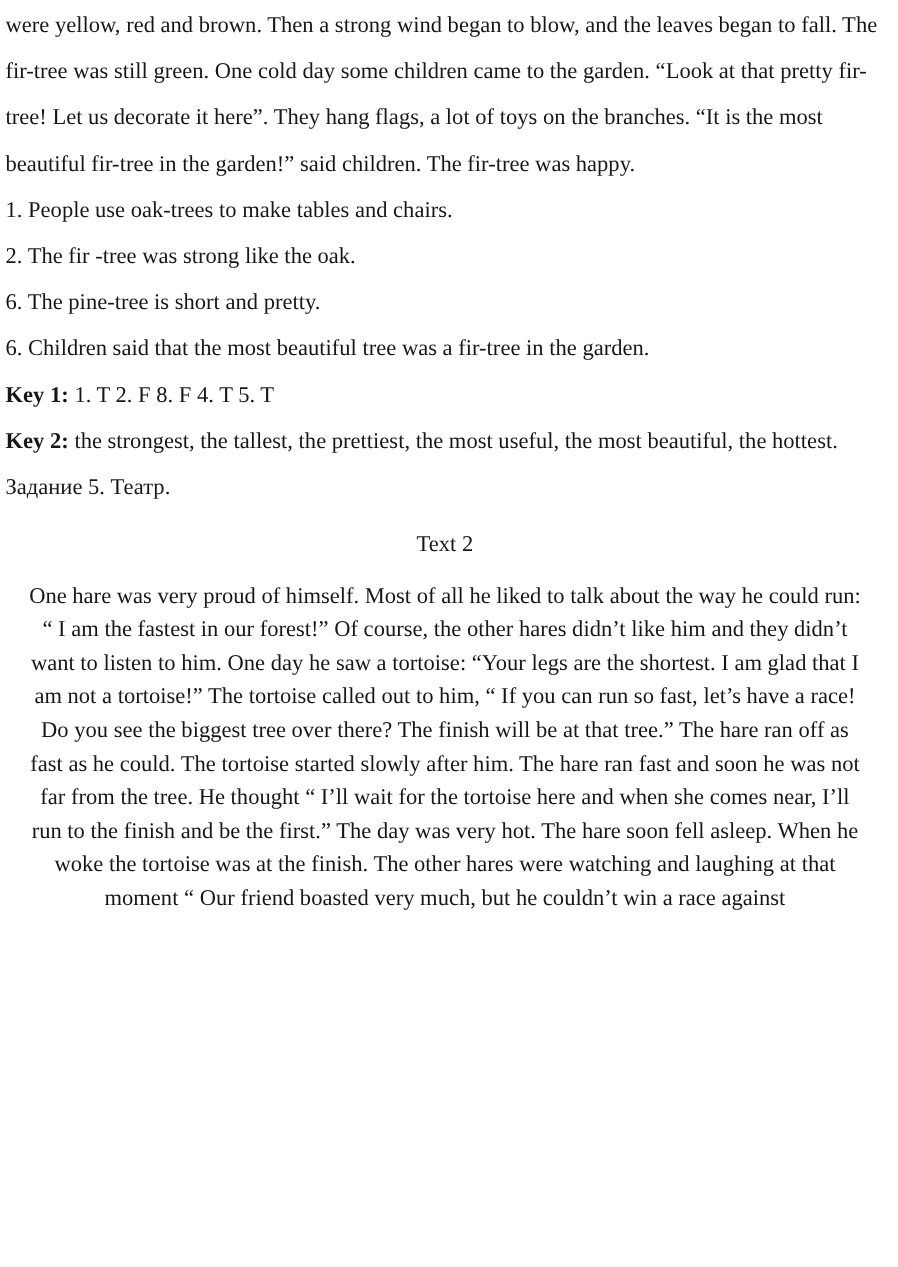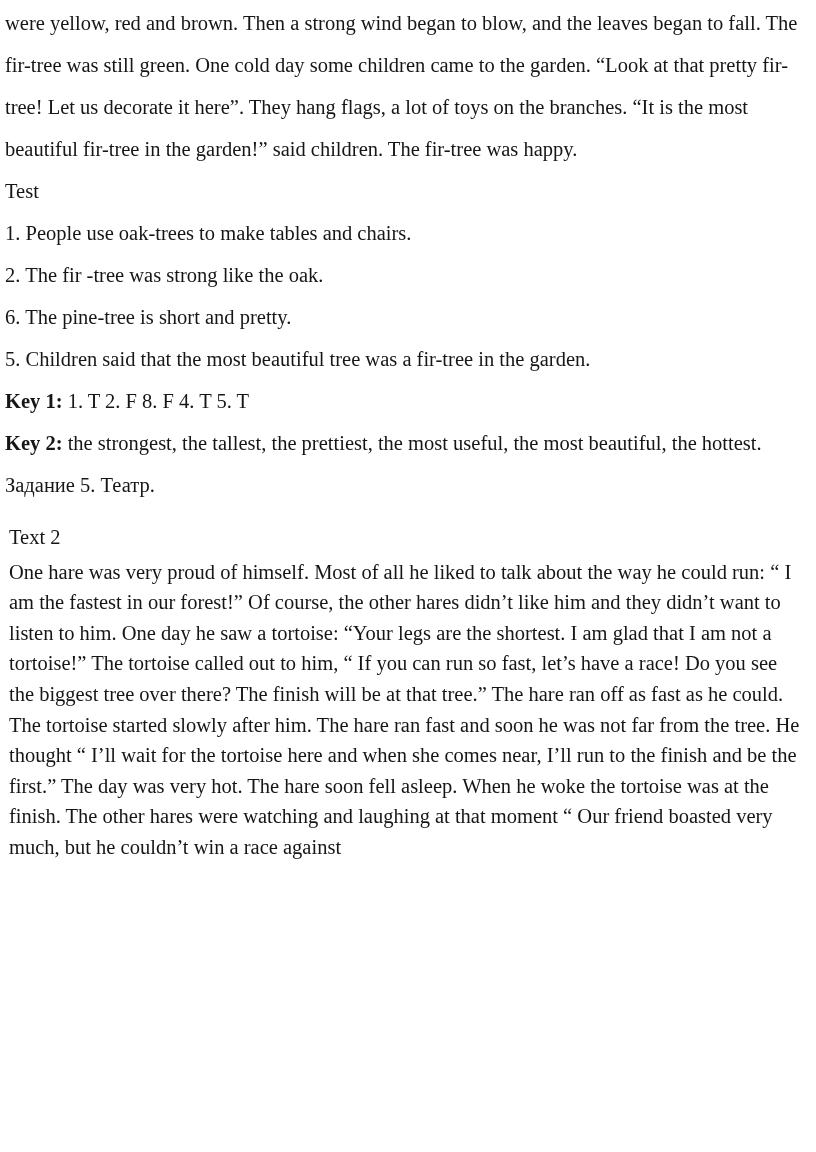--- a/index.html
+++ b/index.html
@@ -23,47 +23,46 @@
   }
   .s1 {
     font-size: 20.5px;
     line-height: 42px;
     margin: 0;
     text-align: left;
   }
   .s2 {
     font-size: 20.5px;
     line-height: 30.6px;
-    margin: 4px;
-    text-align: left;
+    margin: 16px;
+    text-align: center;
   }
   .s2-head {
     margin-top: 16px;
   }
   .bold-label {
     font-weight: bold;
   }
 </style>
 </head>
 <body>
 
 <div class="page">
 
   <p class="s1">were yellow, red and brown. Then a strong wind began to blow, and the leaves began to fall. The fir-tree was still green. One cold day some children came to the garden. “Look at that pretty fir-tree! Let us decorate it here”. They hang flags, a lot of toys on the branches. “It is the most beautiful fir-tree in the garden!” said children. The fir-tree was happy.</p>
 
-  <p class="s1">Test</p>
 
   <p class="s1">1. People use oak-trees to make tables and chairs.</p>
 
   <p class="s1">2. The fir -tree was strong like the oak.</p>
 
   <p class="s1">6. The pine-tree is short and pretty.</p>
 
 
-  <p class="s1">5. Children said that the most beautiful tree was a fir-tree in the garden.</p>
+  <p class="s1">6. Children said that the most beautiful tree was a fir-tree in the garden.</p>
 
   <p class="s1"><span class="bold-label">Key 1:</span> <span>1. T 2. F 8. F 4. T 5. T</span></p>
 
   <p class="s1"><span class="bold-label">Key 2:</span> <span>the strongest, the tallest, the prettiest, the most useful, the most beautiful, the hottest.</span></p>
 
   <p class="s1">Задание 5. Театр.</p>
 
 
   <p class="s2 s2-head">Text 2</p>
 

